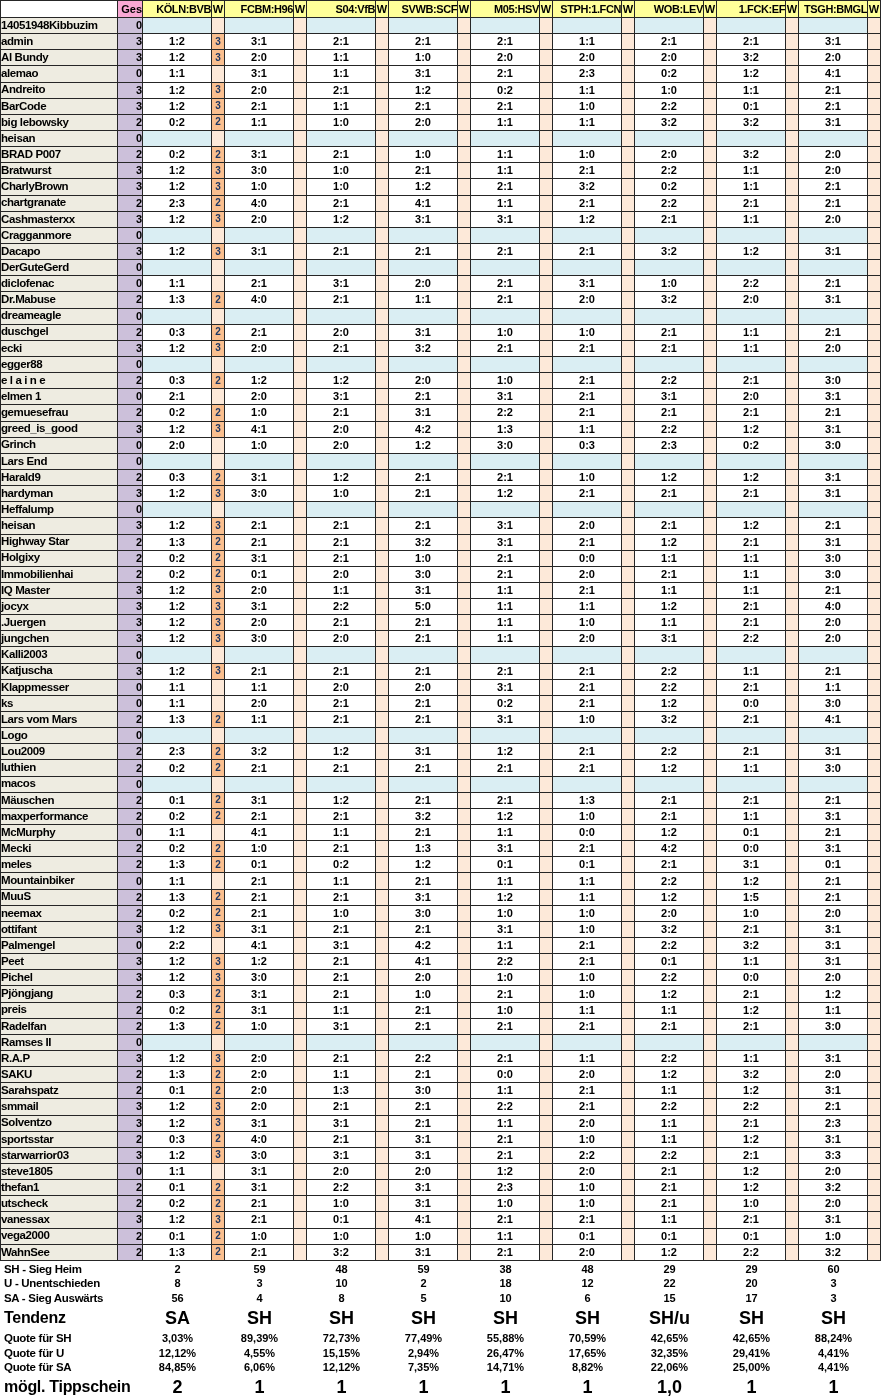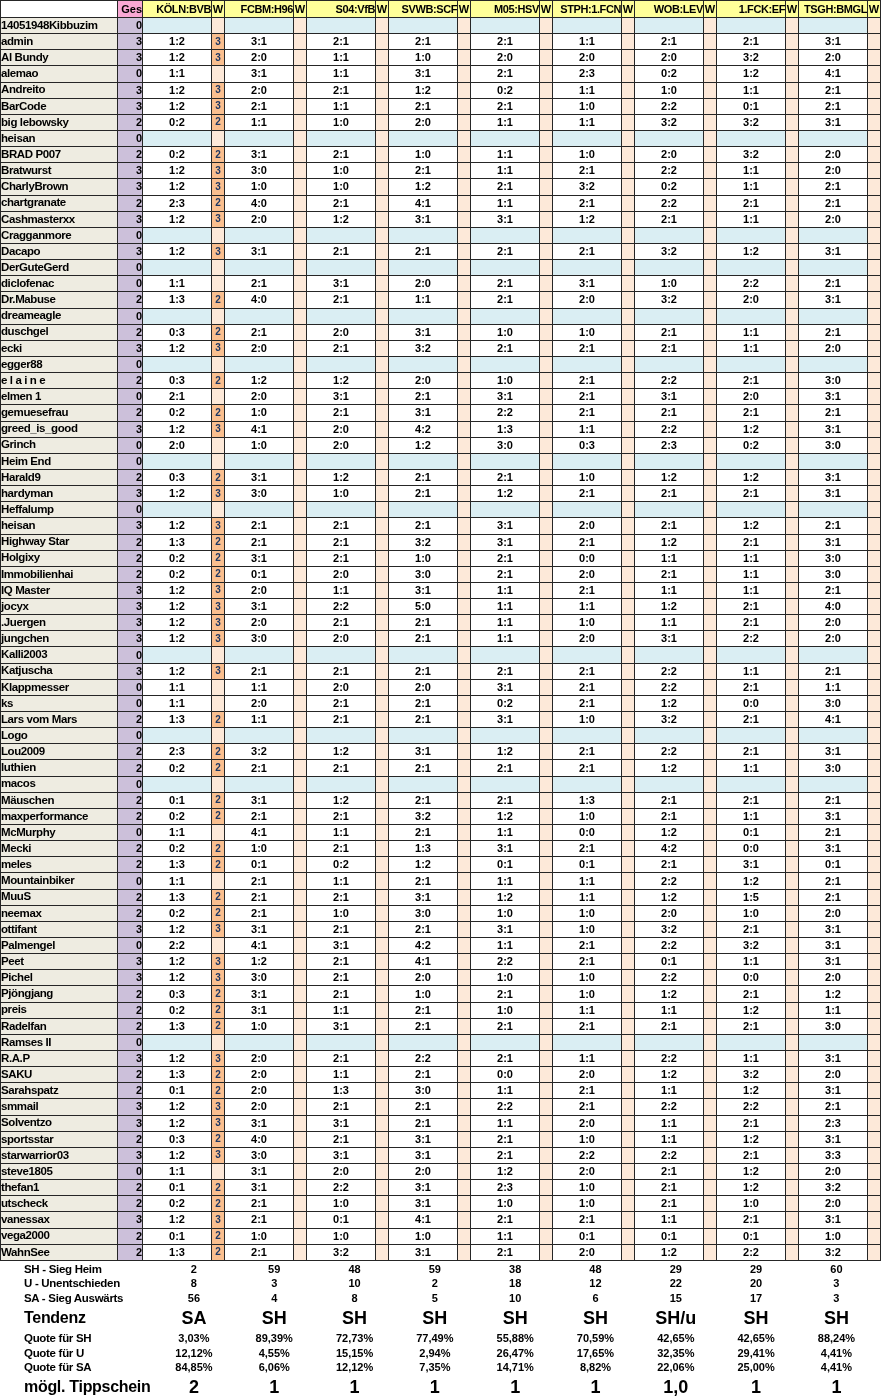--- a/index.html
+++ b/index.html
@@ -23,21 +23,21 @@
   td.ges{background:#CCC0DA;font-weight:bold;font-size:11px;text-align:right;padding-right:3px;}
   td.tip{background:#ffffff;font-weight:bold;font-size:11px;text-align:center;}
   tr.empty td.tip{background:#DAEEF3;}
   td.w{background:#FDE9D9;font-weight:bold;font-size:10px;text-align:center;color:#1F3864;}
   td.w.filled{background:#FABF8F;}
 
   .summary{margin-top:1px;}
   .frow{display:flex;align-items:center;height:14.4px;}
   .frow.big{height:20px;}
   .frow.gap{margin-top:3px;}
-  .flabel{width:143px;font-weight:bold;font-size:11.5px;padding-left:4px;letter-spacing:-0.3px;box-sizing:border-box;margin-left:20px;}
+  .flabel{width:143px;font-weight:bold;font-size:11.5px;padding-left:4px;letter-spacing:-0.3px;box-sizing:border-box;}
   .frow.big .flabel{font-size:16px;}
   .fcol{width:69px;text-align:center;font-weight:bold;font-size:11px;}
   .frow.big .fcol{font-size:18px;}
   .fspace{width:13px;}
 </style>
 </head>
 <body>
 
 <div class="sheet">
   <table class="tips">
@@ -676,21 +676,21 @@
           <td class="tip">0:3</td>
           <td class="w"></td>
           <td class="tip">2:3</td>
           <td class="w"></td>
           <td class="tip">0:2</td>
           <td class="w"></td>
           <td class="tip">3:0</td>
           <td class="w"></td>
         </tr>
         <tr class="empty">
-          <td class="name">Heim End</td>
+          <td class="name">Lars End</td>
           <td class="ges">0</td>
           <td class="tip"></td>
           <td class="w"></td>
           <td class="tip"></td>
           <td class="w"></td>
           <td class="tip"></td>
           <td class="w"></td>
           <td class="tip"></td>
           <td class="w"></td>
           <td class="tip"></td>

